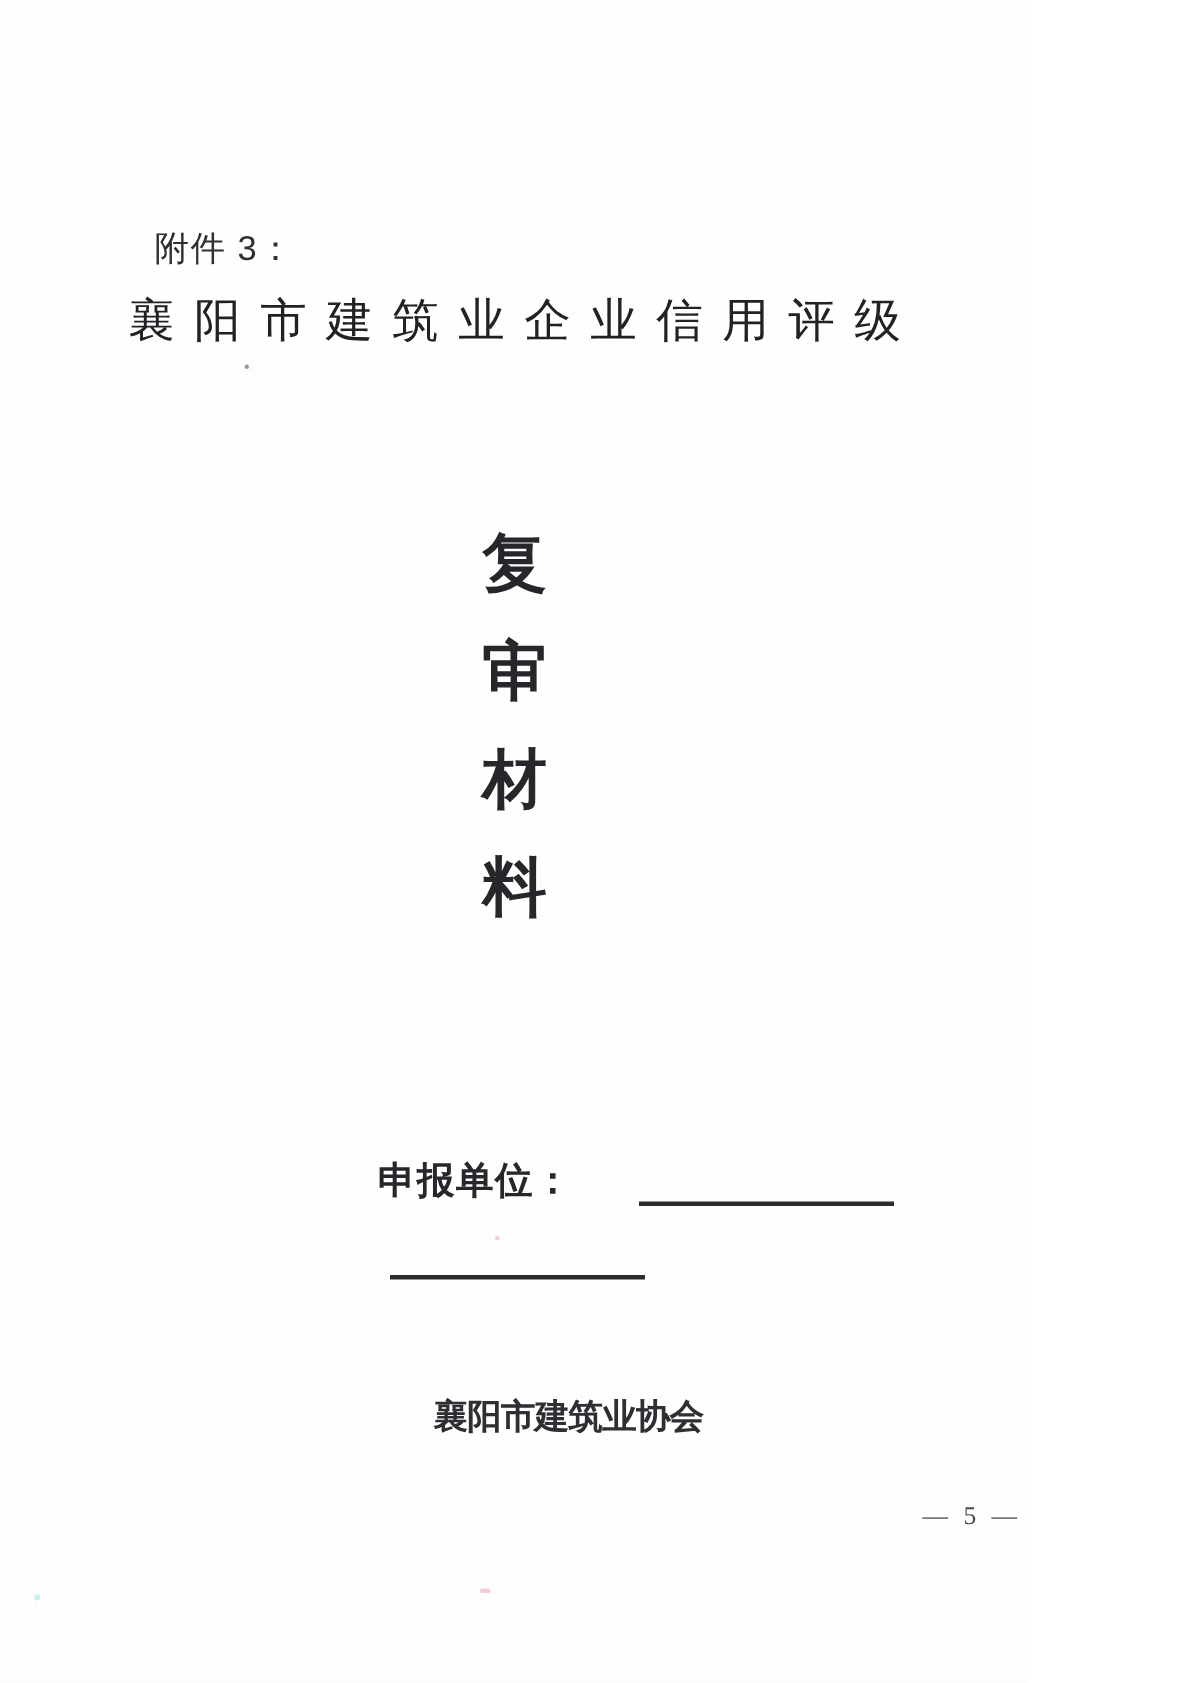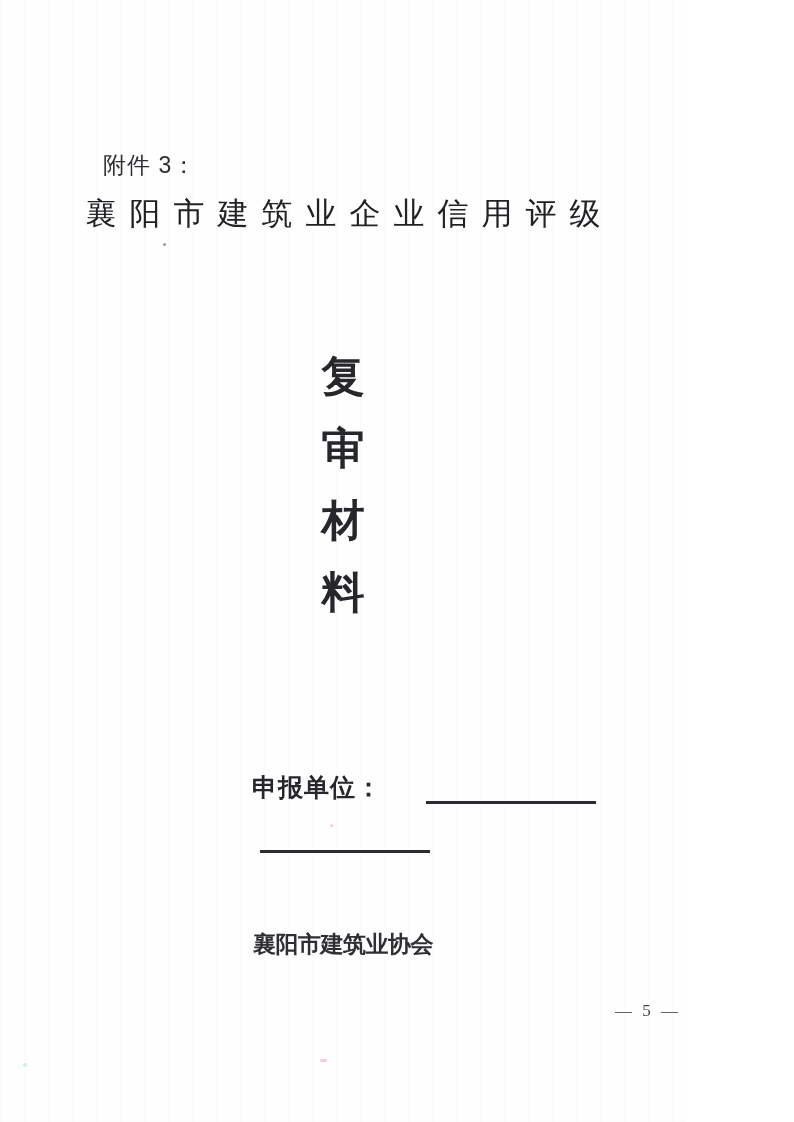--- a/index.html
+++ b/index.html
@@ -93,20 +93,21 @@
   .organization {
     position: absolute;
     top: 929px;
     left: 0;
     width: 100%;
     text-align: center;
     font-size: 23px;
     font-weight: 700;
     letter-spacing: -0.5px;
     color: #2e2e33;
+    padding-left: 36px;
   }
 
   .page-number {
     position: absolute;
     left: 615px;
     top: 1001px;
     font-size: 17px;
     letter-spacing: 3px;
     color: #4a4a4e;
     white-space: nowrap;

